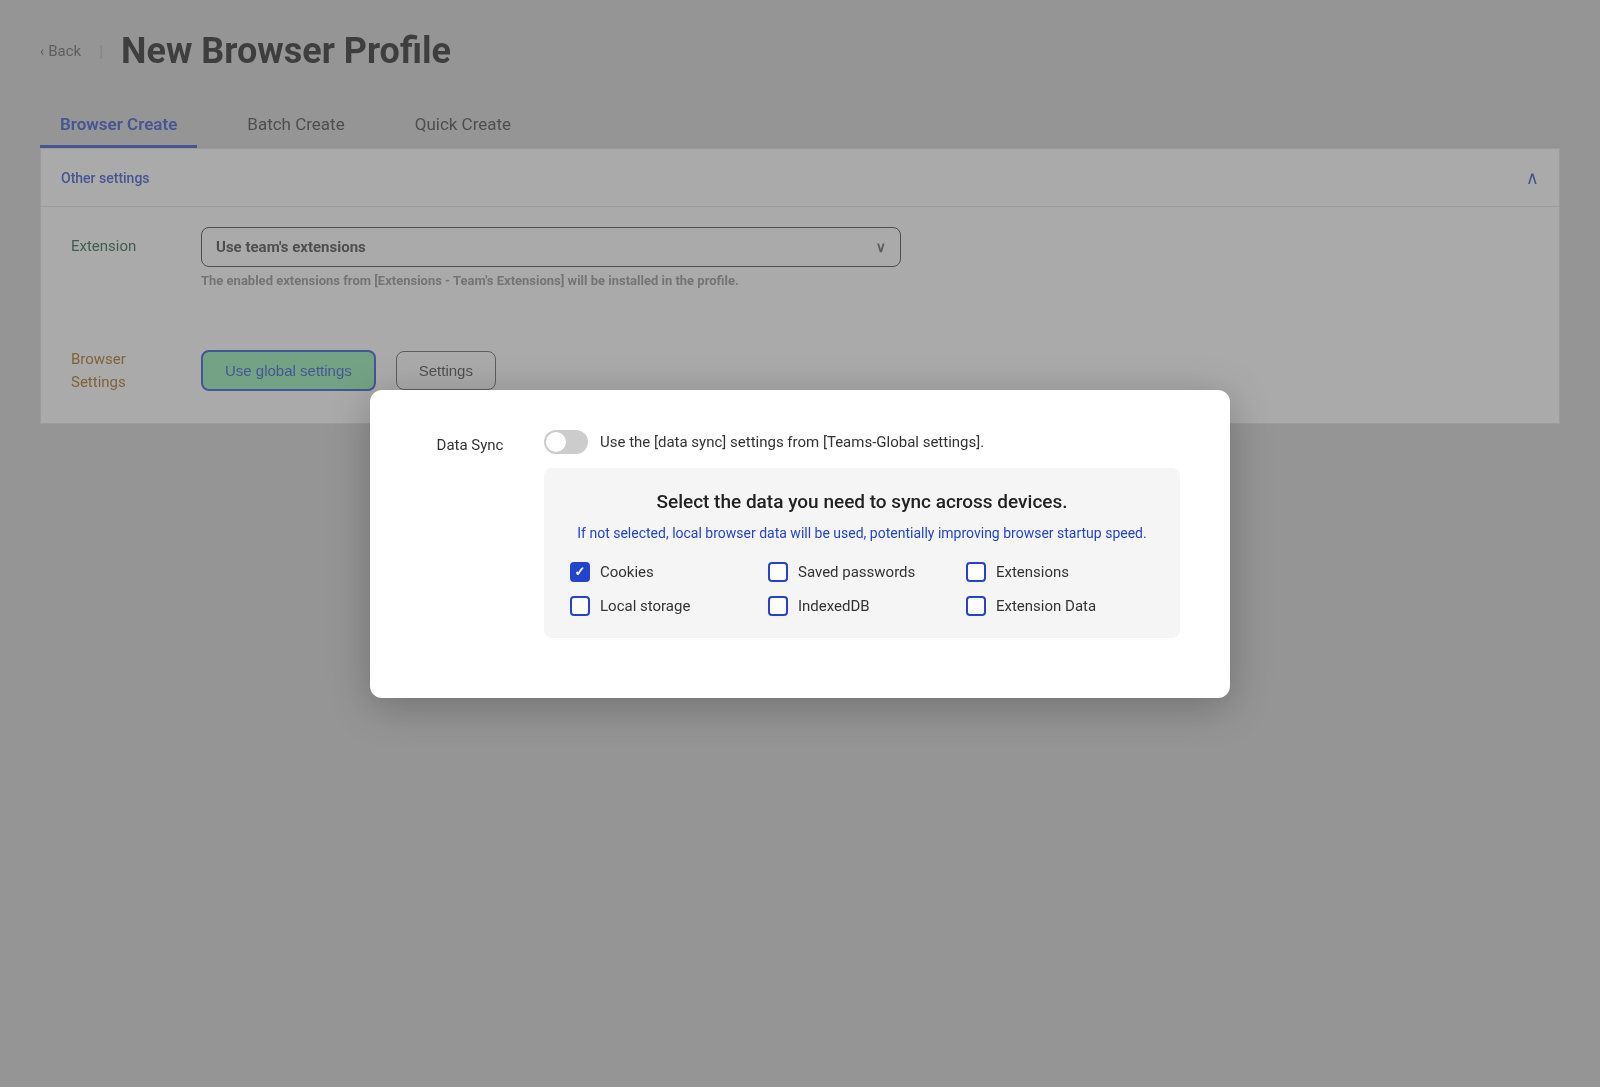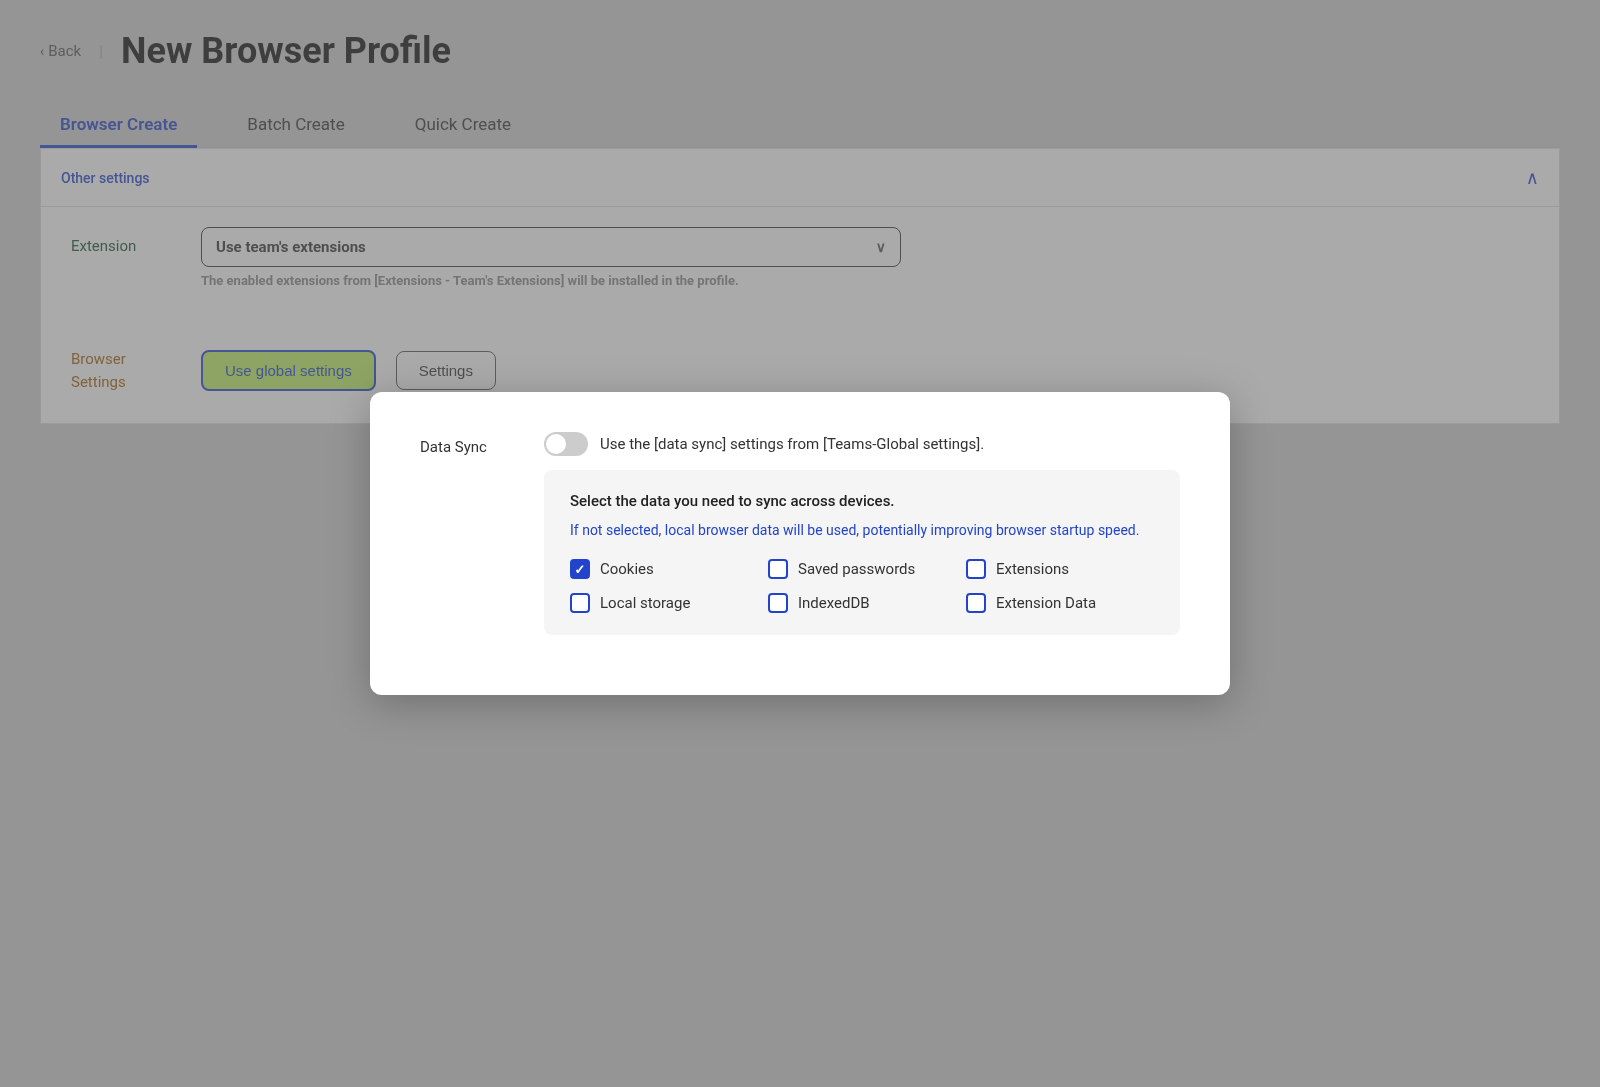--- a/index.html
+++ b/index.html
@@ -180,38 +180,39 @@
       z-index: 10;
     }
 
     .modal {
       background: white;
       border-radius: 12px;
       width: 860px;
       padding: 40px 50px;
       position: relative;
       box-shadow: 0 8px 40px rgba(0,0,0,0.25);
+      text-align: center;
     }
 
     .modal-field-row {
       display: flex;
       align-items: flex-start;
       gap: 24px;
       margin-bottom: 20px;
     }
 
     .sync-panel {
       background: #f5f5f5;
       border-radius: 8px;
       padding: 22px 26px;
       flex: 1;
     }
 
     .sync-panel-title {
-      font-size: 15px;
+      font-size: 19px;
       font-weight: 500;
       color: #222;
       margin-bottom: 10px;
     }
 
     .sync-panel-hint {
       font-size: 14px;
       color: #2244cc;
       margin-bottom: 18px;
       line-height: 1.5;
@@ -274,21 +275,21 @@
       border-radius: 8px;
       font-size: 15px;
       cursor: pointer;
       border: 1.5px solid #333;
       background: white;
     }
 
     .btn-primary {
       border: 2px solid #2244cc;
       color: #2244cc;
-      background: #bef264;
+      background: #86efac;
       font-weight: 500;
     }
 
     .btn-secondary {
       border: 1.5px solid #555;
       color: #333;
       background: white;
     }
 
     

